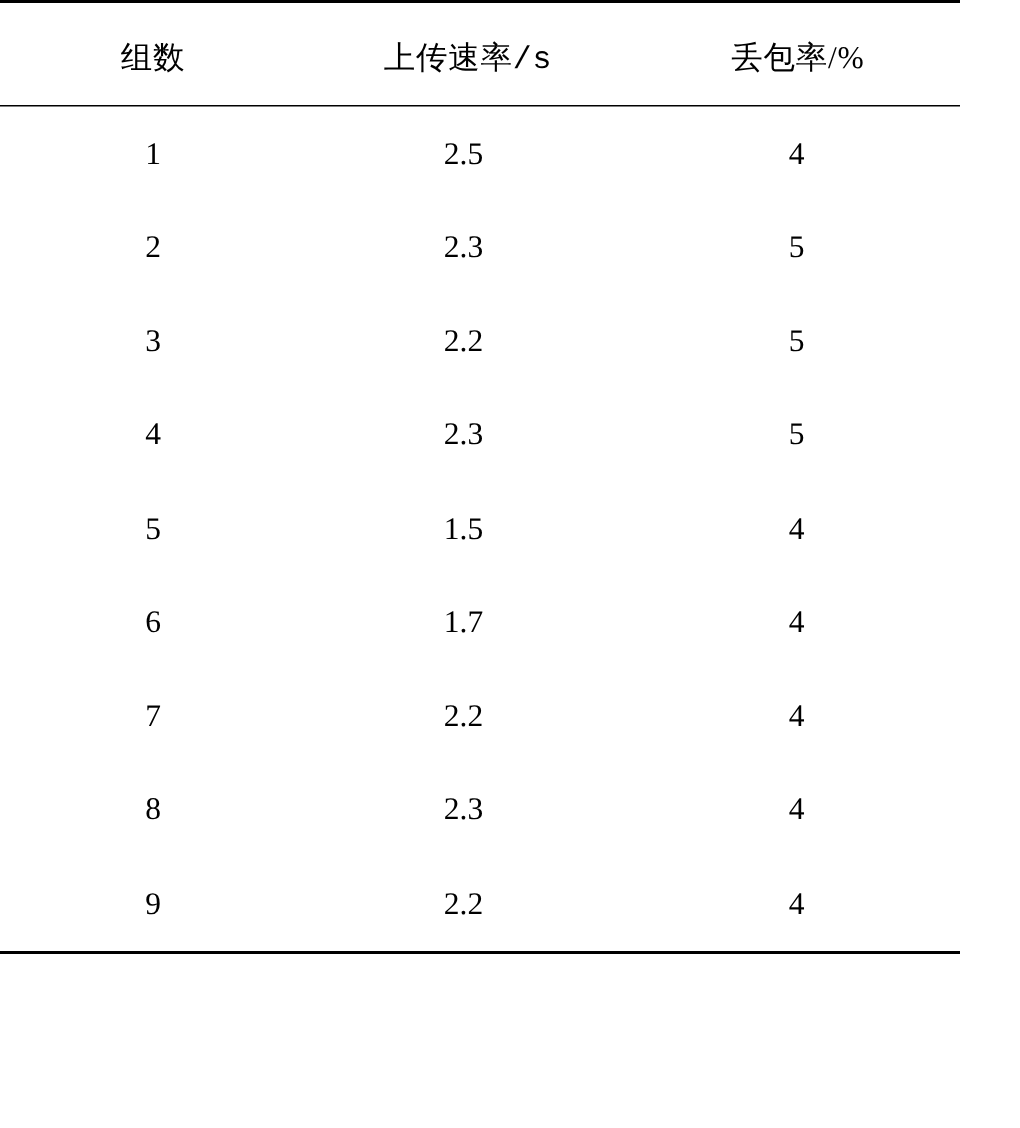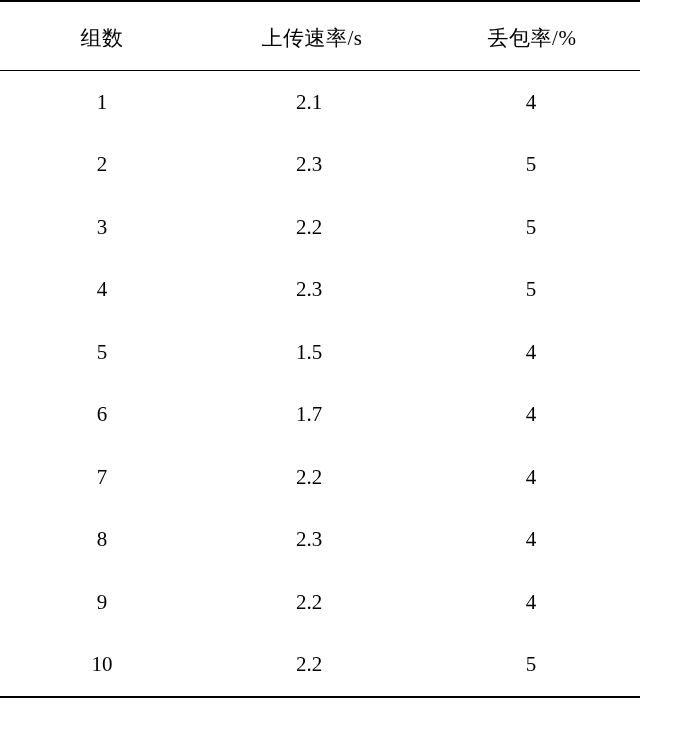--- a/index.html
+++ b/index.html
@@ -48,21 +48,21 @@
   
   col.c0 { width: 200px; }
   col.c1 { width: 230px; }
   col.c2 { width: 210px; }
 
   
   .col-0 { padding-left: 4px !important; }
   .col-1 { padding-right: 12px !important; }
   .col-2 { padding-right: 8px !important; }
   .hdr-0 { padding-left: 4px !important; }
-  .hdr-1 { padding-right: 6px !important; }
+  .hdr-1 { padding-right: 6px !important; font-family: Liberation Mono, monospace; }
   .hdr-2 { padding-right: 6px !important; }
 </style>
 </head>
 <body>
 
 <div class="sheet">
   <table class="data-table">
     <colgroup>
       <col class="c0">
       <col class="c1">
@@ -71,21 +71,21 @@
     <thead>
       <tr>
         <th class="hdr-0">组数</th>
         <th class="hdr-1">上传速率/s</th>
         <th class="hdr-2">丢包率/%</th>
       </tr>
     </thead>
     <tbody>
       <tr>
         <td class="col-0">1</td>
-        <td class="col-1">2.1</td>
+        <td class="col-1">2.5</td>
         <td class="col-2">4</td>
       </tr>
       <tr>
         <td class="col-0">2</td>
         <td class="col-1">2.3</td>
         <td class="col-2">5</td>
       </tr>
       <tr>
         <td class="col-0">3</td>
         <td class="col-1">2.2</td>
@@ -114,20 +114,15 @@
       <tr>
         <td class="col-0">8</td>
         <td class="col-1">2.3</td>
         <td class="col-2">4</td>
       </tr>
       <tr>
         <td class="col-0">9</td>
         <td class="col-1">2.2</td>
         <td class="col-2">4</td>
       </tr>
-      <tr>
-        <td class="col-0">10</td>
-        <td class="col-1">2.2</td>
-        <td class="col-2">5</td>
-      </tr>
     </tbody>
   </table>
 </div>
 
 </body></html>

